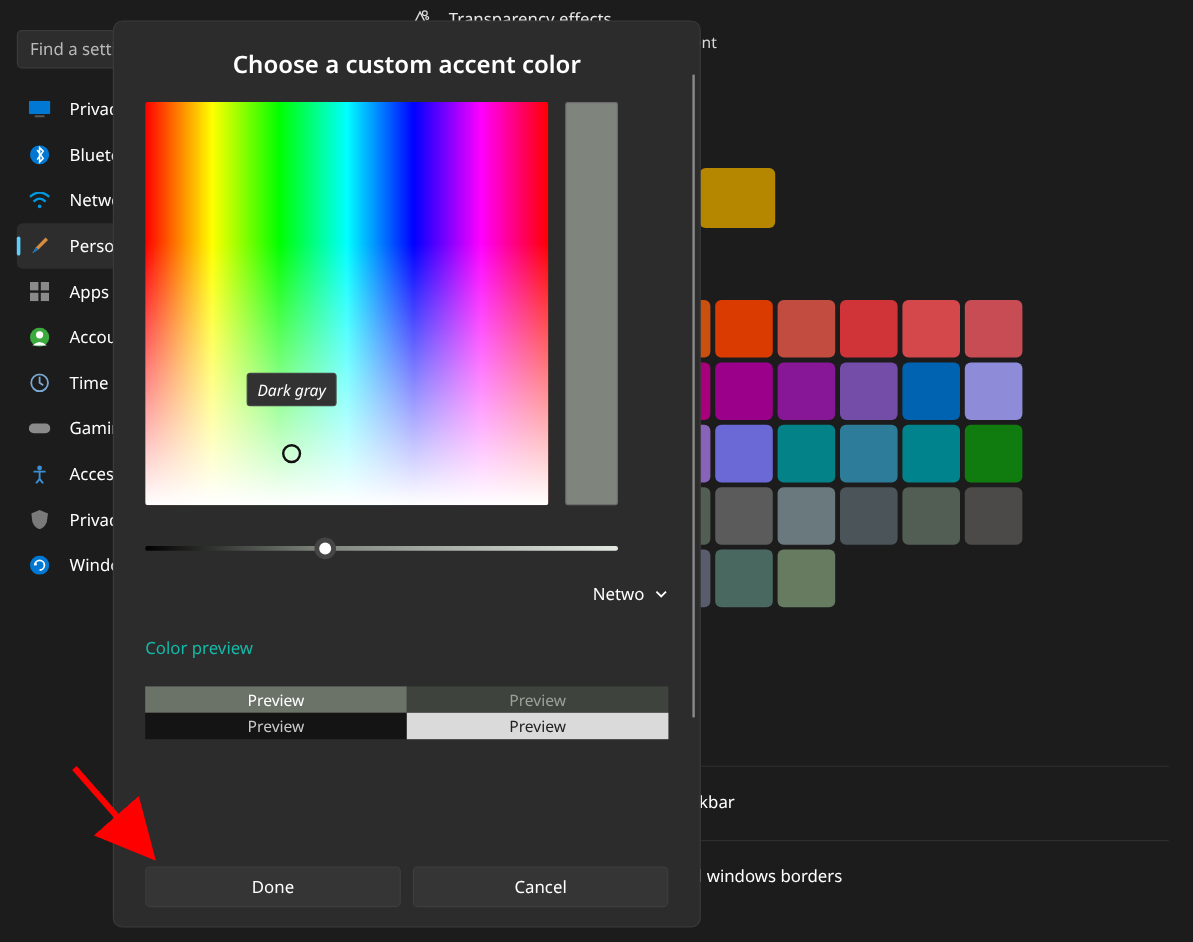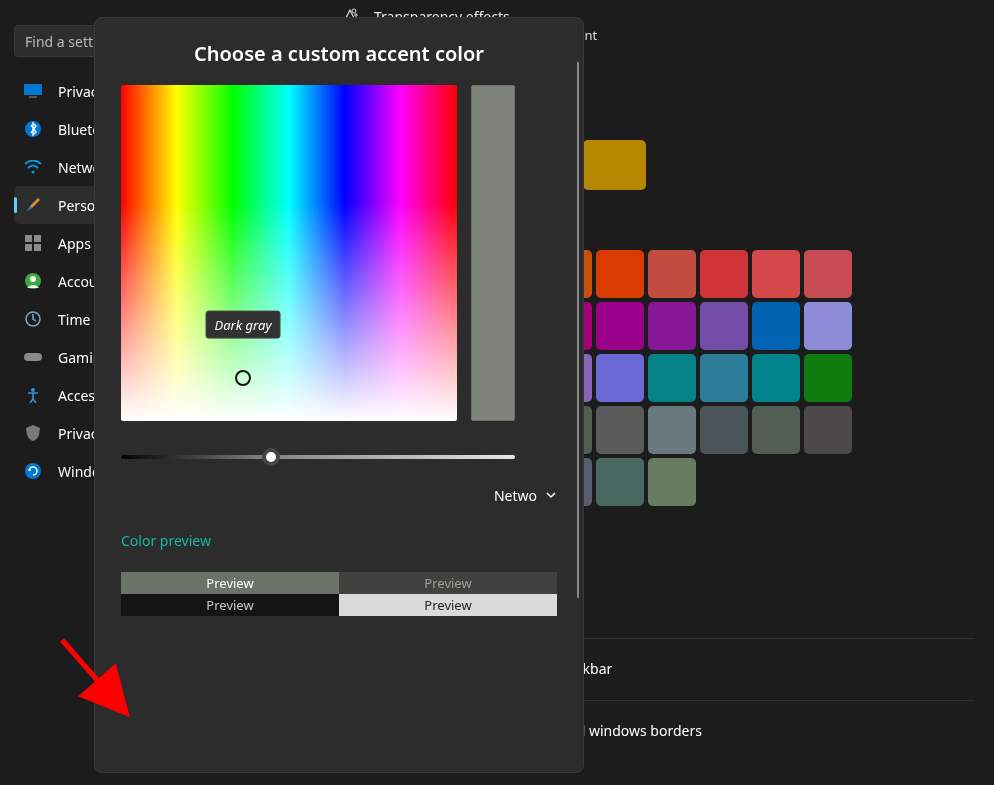--- a/index.html
+++ b/index.html
@@ -260,20 +260,22 @@
 
   <div class="section-label">Color preview</div>
   <div class="previews">
     <div class="pv pv1">Preview</div>
     <div class="pv pv2">Preview</div>
     <div class="pv pv3">Preview</div>
     <div class="pv pv4">Preview</div>
   </div>
 
   <div class="btn-row">
+    <div class="btn">Done</div>
+    <div class="btn">Cancel</div>
   </div>
 </div>
 
 <svg class="arrow" viewBox="0 0 90 90">
   <defs>
       <marker id="ah" markerWidth="10" markerHeight="10" refX="7" refY="5" orient="auto">
         <path d="M0 0 L10 5 L0 10 Z" fill="#ff0000"></path>
       </marker>
     </defs>
   <line x1="6" y1="6" x2="64" y2="72" stroke="#ff0000" stroke-width="5" marker-end="url(#ah)"></line>

